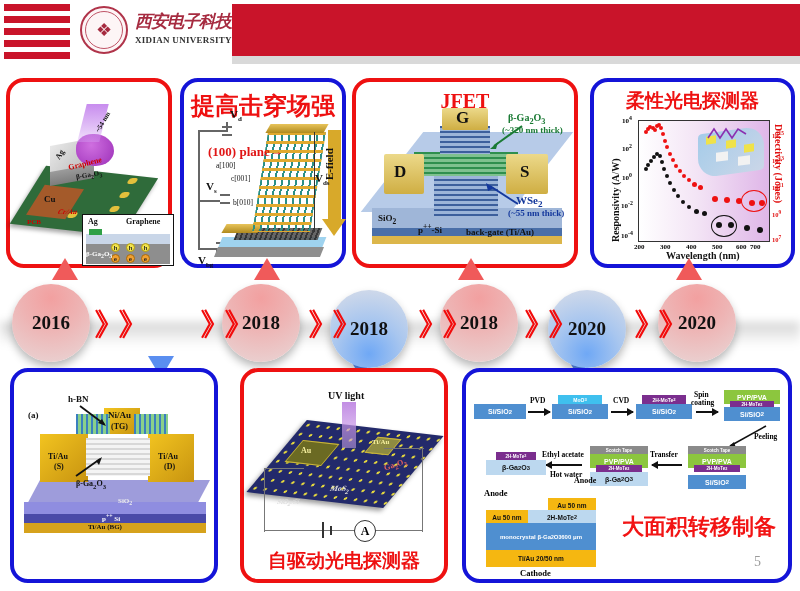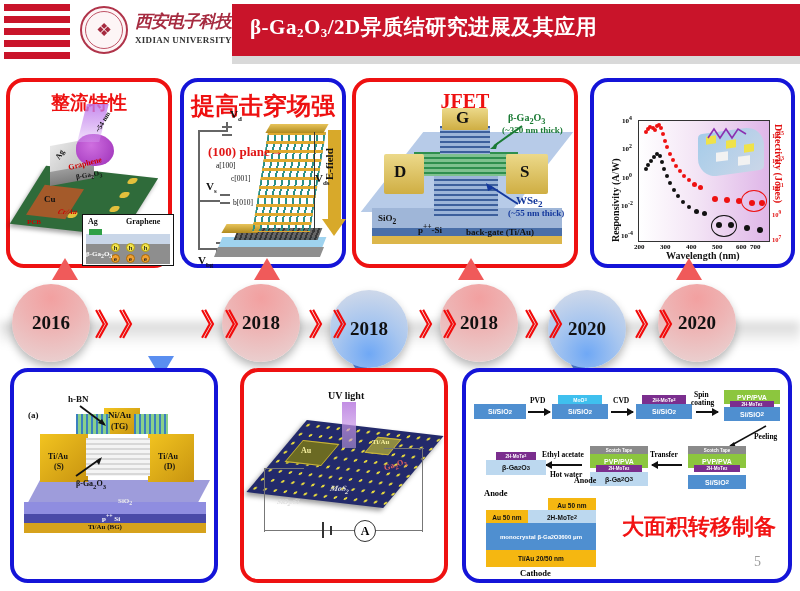--- a/index.html
+++ b/index.html
@@ -245,27 +245,23 @@
     <div class="seal-glyph">❖</div>
   </div>
 
   <div class="wordmark">
     <div class="wordmark-cn">西安电子科技大学</div>
     <div class="wordmark-en">XIDIAN UNIVERSITY</div>
   </div>
 
   <div class="header-red-band"></div>
   <div class="header-gray-band"></div>
-  <div class="header-title">
-    <span>β-Ga</span><sub>2</sub><span>O</span><sub>3</sub><span>/2D异质结研究进展及其应用</span>
-  </div>
 </div>
 
 <div class="panel red" style="left:6px; top:78px; width:166px; height:190px;">
-  <div class="panel-title" style="top:8px; font-size:19px;">整流特性</div>
   <div class="panel-body">
     <div class="fig">
 
       <div class="pcb" style="left:14px; top:90px; width:120px; height:58px;"></div>
       <div class="cu-pad" style="left:24px; top:105px; width:42px; height:30px; transform:skewX(-32deg) skewY(6deg);"></div>
 
       <div style="position:absolute;left:118px;top:96px;width:9px;height:6px;background:#e3c03c;border-radius:3px;transform:skewX(-30deg)"></div>
       <div style="position:absolute;left:110px;top:110px;width:9px;height:6px;background:#e3c03c;border-radius:3px;transform:skewX(-30deg)"></div>
       <div style="position:absolute;left:100px;top:124px;width:9px;height:6px;background:#e3c03c;border-radius:3px;transform:skewX(-30deg)"></div>
       <div style="position:absolute;left:58px;top:130px;width:9px;height:6px;background:#e3c03c;border-radius:3px;transform:skewX(-30deg)"></div>
@@ -385,20 +381,21 @@
       <div class="lbl" style="left:160px; top:112px; font-size:11px; color:#14389c;">WSe<sub>2</sub></div>
       <div class="lbl" style="left:152px; top:126px; font-size:9px; color:#14389c;">(~55 nm thick)</div>
       <div class="lbl" style="left:22px; top:131px; font-size:9px;">SiO<sub>2</sub></div>
       <div class="lbl" style="left:62px; top:140px; font-size:9px;">p<sup>++</sup>-Si</div>
       <div class="lbl" style="left:110px; top:145px; font-size:9px;">back-gate (Ti/Au)</div>
     </div>
   </div>
 </div>
 
 <div class="panel blue" style="left:590px; top:78px; width:205px; height:190px;">
+  <div class="panel-title" style="top:6px; font-size:19px;">柔性光电探测器</div>
   <div class="panel-body">
     <div class="fig">
 
       <div class="chart-frame" style="left:44px; top:38px; width:132px; height:122px;"></div>
 
       <div class="ax-title" style="left:16px; top:160px; font-size:10px; transform:rotate(-90deg); transform-origin:left top; color:#111;">Responsivity (A/W)</div>
 
       <div class="ax-title" style="left:190px; top:42px; font-size:10px; transform:rotate(90deg); transform-origin:left top; color:#e11111;">Detectivity (Jones)</div>
 
       <div class="ax-title" style="left:72px; top:168px; font-size:10px; color:#111;">Wavelength (nm)</div>
@@ -602,20 +599,21 @@
                   font-family:'Liberation Serif',serif;font-size:12px;text-align:center;line-height:20px;font-weight:bold;">A</div>
 
       <div class="lbl" style="left:84px; top:18px; font-size:10px;">UV light</div>
       <div class="lbl" style="left:57px; top:74px; font-size:8px; color:#f5ef9e;">Au</div>
       <div class="lbl" style="left:128px; top:66px; font-size:7px; color:#f5ef9e;">Ti/Au</div>
       <div class="lbl" style="left:140px; top:88px; font-size:8px; color:#e06060; transform:rotate(-18deg);">Ga<sub>2</sub>O<sub>3</sub></div>
       <div class="lbl" style="left:86px; top:112px; font-size:8px; color:#ddd; transform:skewX(-20deg);">MoS<sub>2</sub></div>
       <div class="lbl" style="left:33px; top:126px; font-size:7px; color:#ddd; transform:skewX(-20deg);">SiO<sub>2</sub>/Si</div>
     </div>
   </div>
+  <div class="panel-title" style="top:176px; font-size:19px;">自驱动光电探测器</div>
 </div>
 
 <div class="panel blue" style="left:462px; top:368px; width:330px; height:215px;">
   <div class="panel-body">
     <div class="fig">
 
       <div class="pf-stackbox pf-blue" style="left:8px; top:32px; width:52px; height:15px; font-size:7px;">Si/SiO<sub>2</sub></div>
 
       <div class="pf-arrow" style="left:62px; top:39px; width:22px;"></div>
       <div class="pf" style="left:64px; top:24px; font-size:7.5px; font-weight:bold;">PVD</div>

